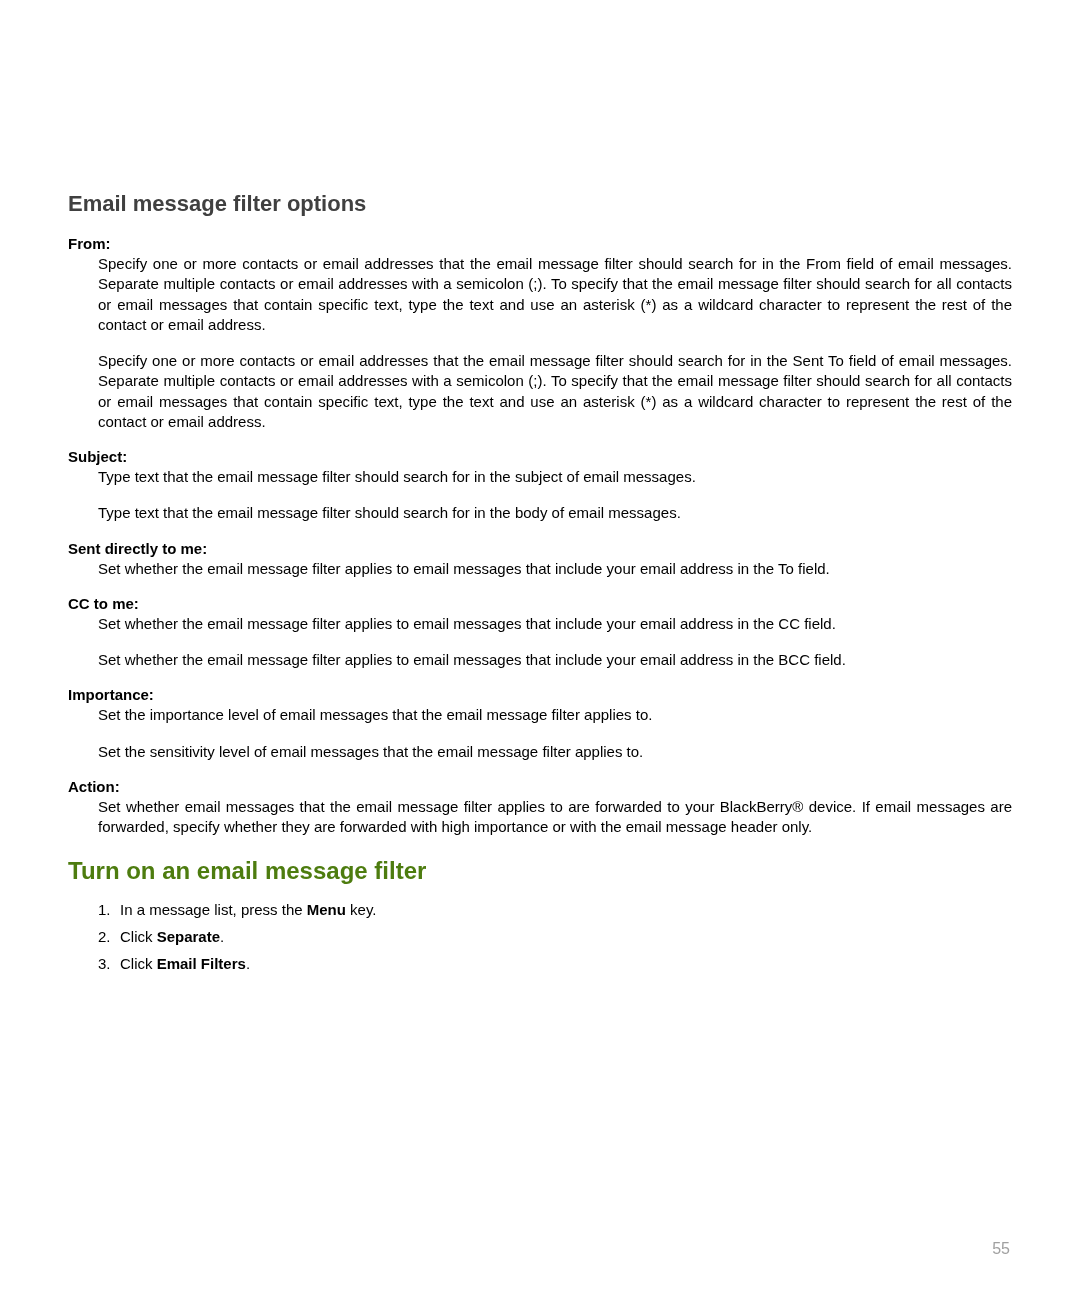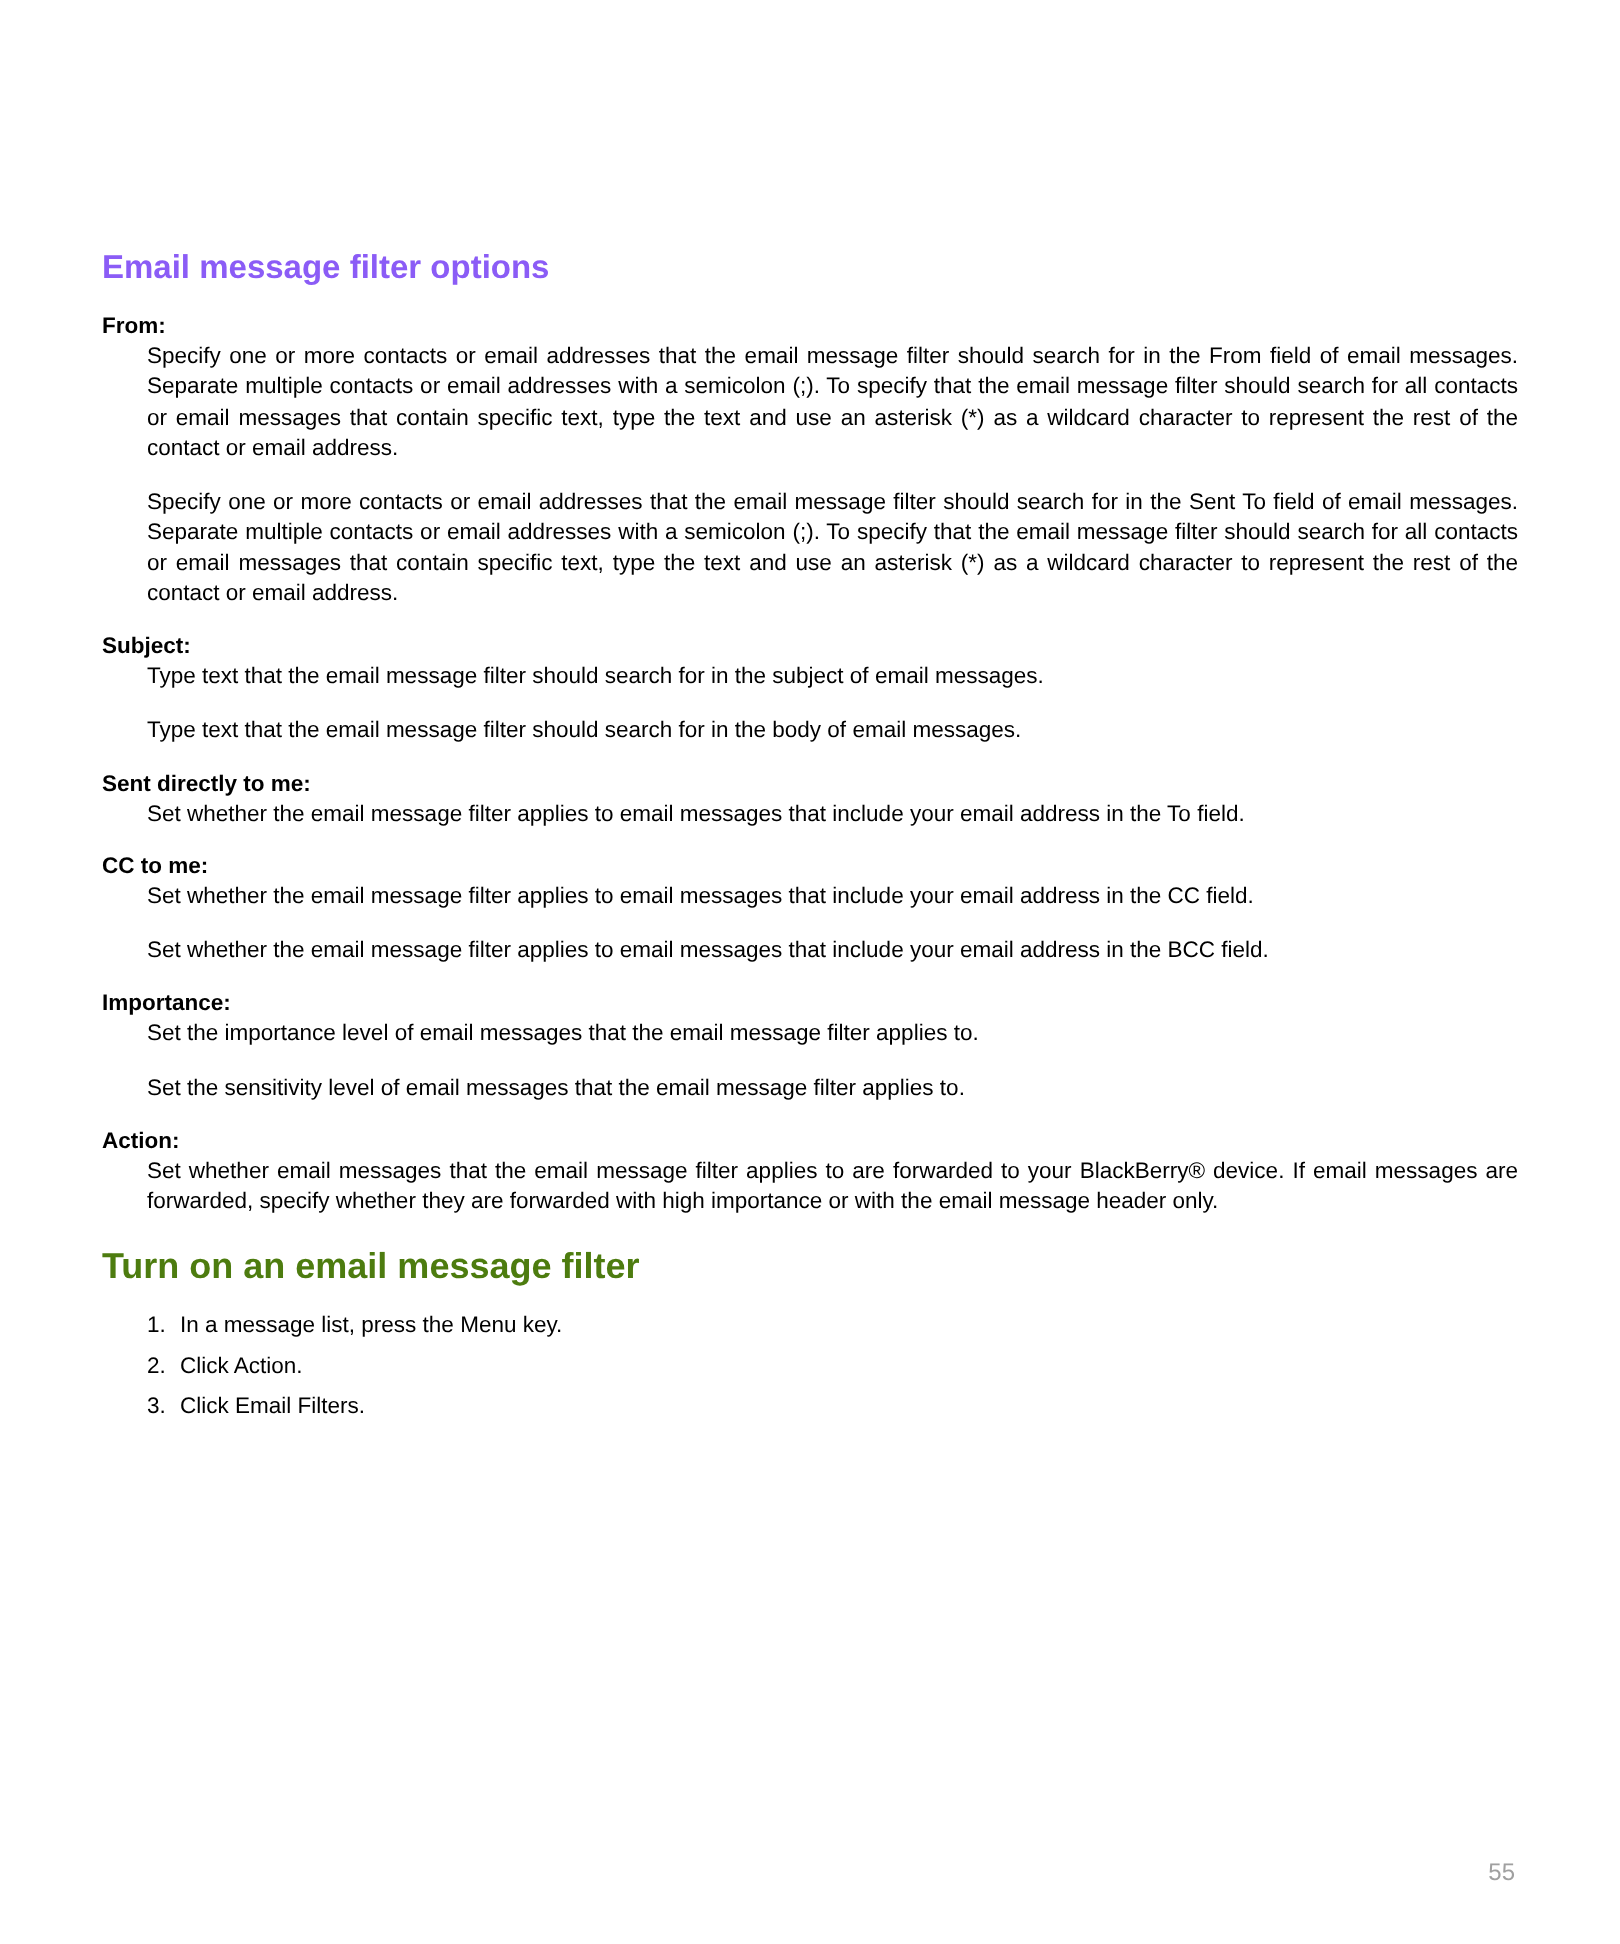--- a/index.html
+++ b/index.html
@@ -10,24 +10,25 @@
     body {
       width: 1080px;
       height: 1296px;
       background: #ffffff;
       font-family: "Segoe UI", Tahoma, Geneva, sans-serif;
       color: #000000;
       padding: 165px 68px 0 68px;
       position: relative;
     }
     .section-heading {
-      color: #8b5cf6;
+      color: #404040;
       font-size: 22px;
       font-weight: bold;
       margin-bottom: 18px;
+      margin-top: 26px;
     }
     .section-heading-2 {
       color: #4d7c0f;
       font-size: 24px;
       font-weight: bold;
       margin-top: 20px;
       margin-bottom: 14px;
     }
     .option-term {
       font-weight: bold;
@@ -48,21 +49,21 @@
     }
     .steps-list li {
       margin-bottom: 6px;
       line-height: 1.4;
     }
     .step-num {
       display: inline-block;
       width: 22px;
     }
     .bold {
-      font-weight: normal;
+      font-weight: bold;
       text-align: right;
     }
     .page-number {
       position: absolute;
       bottom: 38px;
       right: 70px;
       color: #a0a0a0;
       font-size: 16px;
       text-align: right;
     }
@@ -118,20 +119,20 @@
   <div class="option-desc">Set whether email messages that the email message filter applies to are forwarded to your BlackBerry® device. If email messages are forwarded, specify whether they are forwarded with high importance or with the email message header only.</div>
 </div>
 
 <h2 class="section-heading-2">Turn on an email message filter</h2>
 
 <ol class="steps-list">
   <li>
     <span class="step-num">1.</span><span>In a message list, press the </span><span class="bold">Menu</span><span> key.</span>
   </li>
   <li>
-    <span class="step-num">2.</span><span>Click </span><span class="bold">Action</span><span>.</span>
+    <span class="step-num">2.</span><span>Click </span><span class="bold">Separate</span><span>.</span>
   </li>
   <li>
     <span class="step-num">3.</span><span>Click </span><span class="bold">Email Filters</span><span>.</span>
   </li>
 </ol>
 
 <div class="page-number">55</div>
 
 </body></html>

